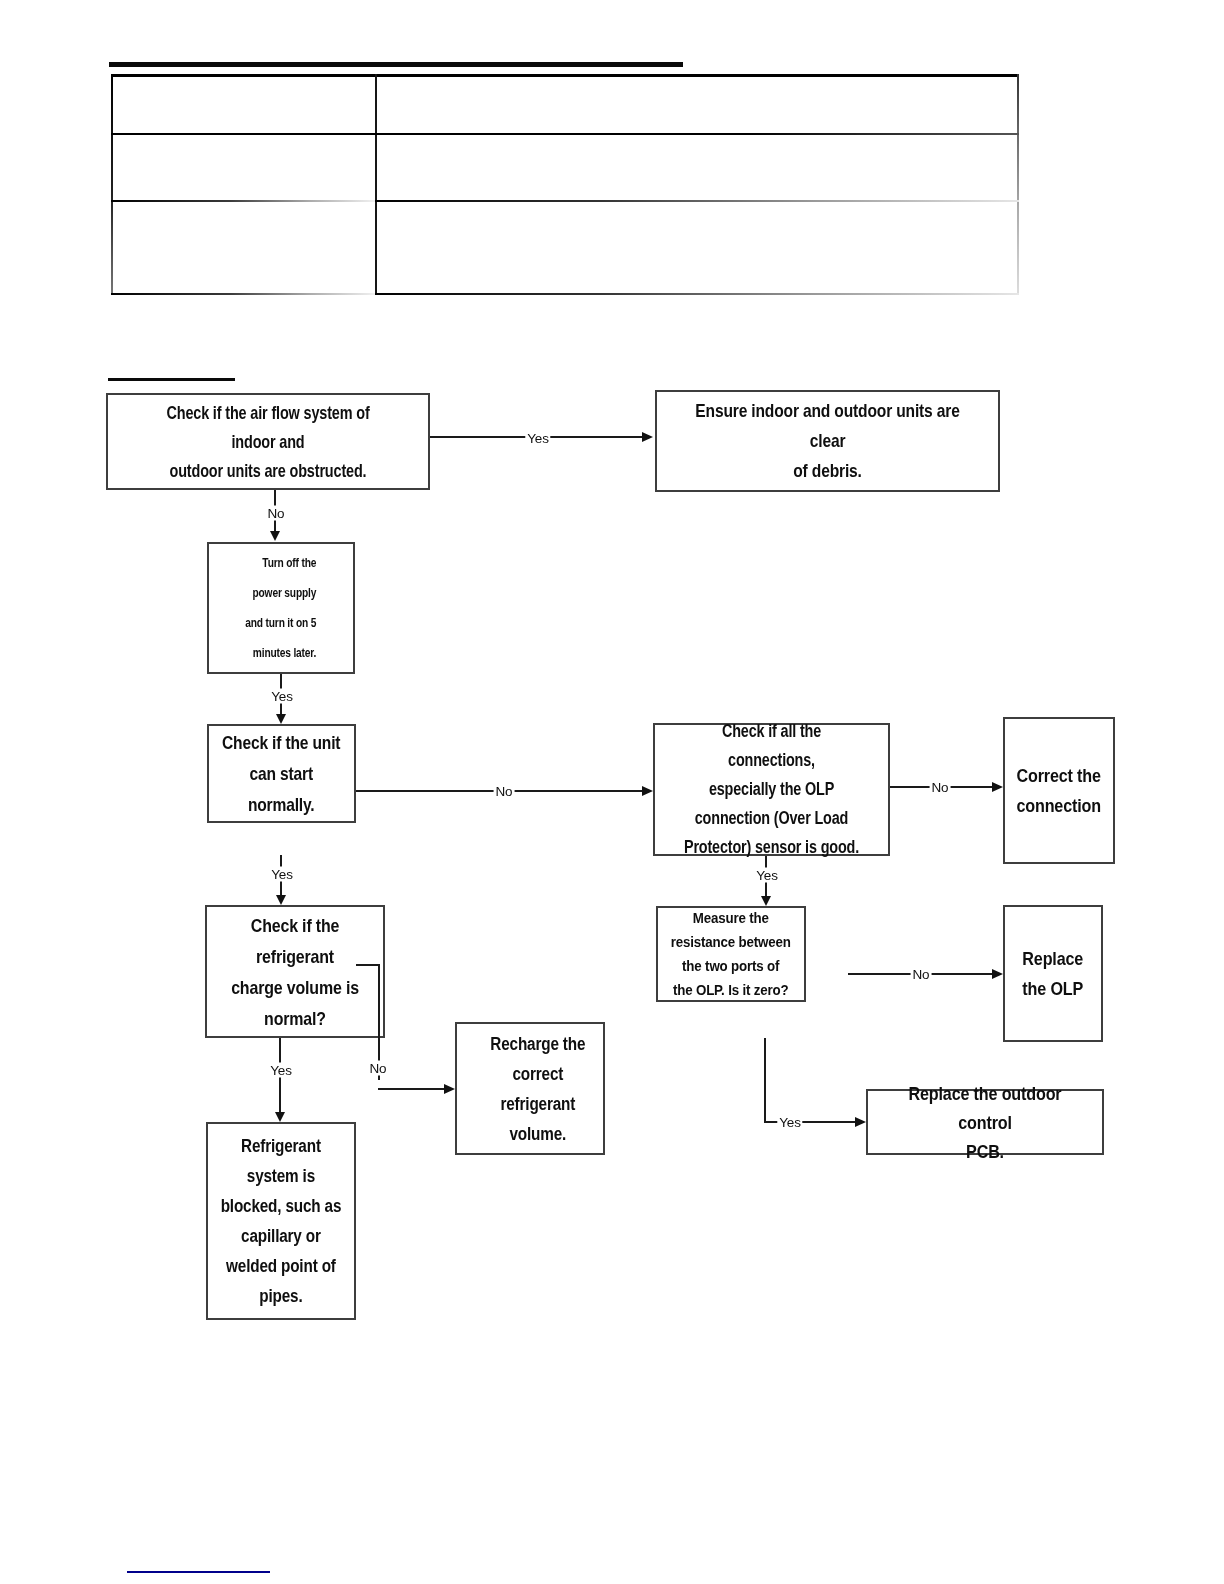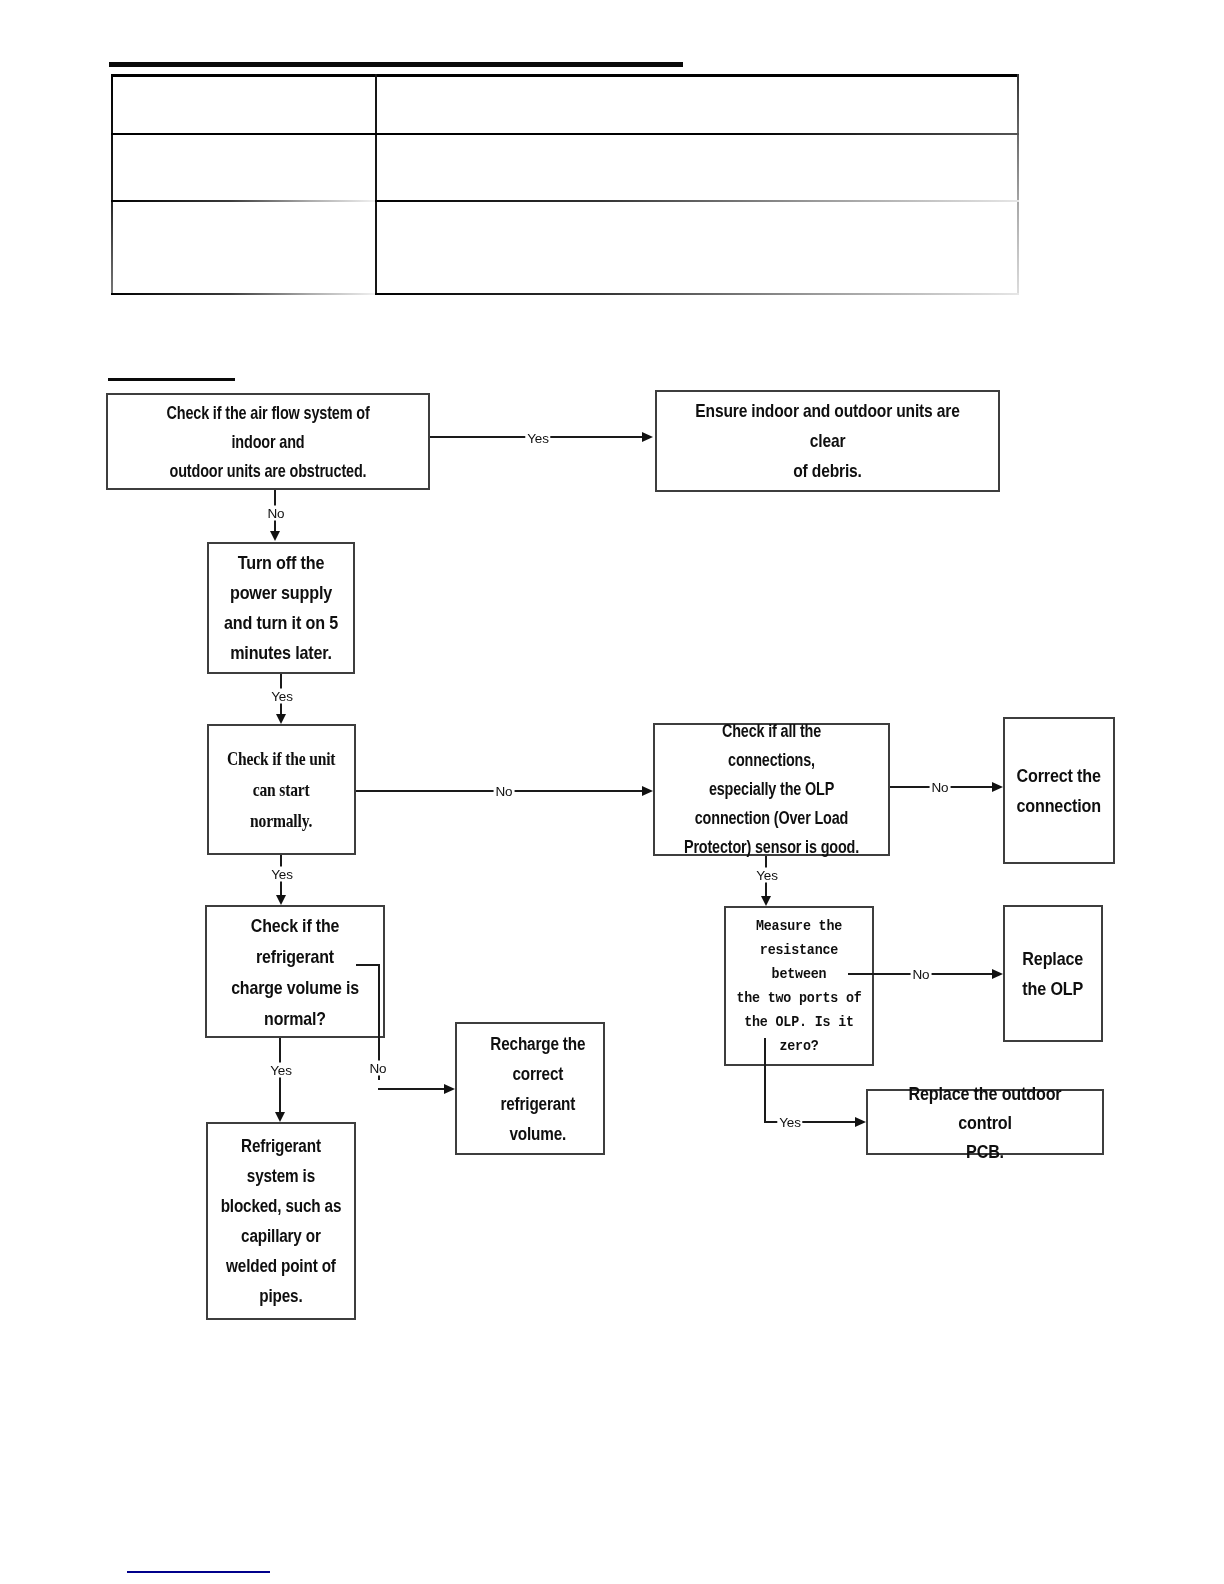--- a/index.html
+++ b/index.html
@@ -28,26 +28,26 @@
 
   
   .node{
     position:absolute;background:#fff;border:2px solid #3e3e3e;
     display:flex;align-items:center;justify-content:center;text-align:center;
     font-weight:bold;box-sizing:border-box;
   }
   .node .txt{white-space:pre-line;letter-spacing:-0.2px;transform:scaleX(var(--sx,0.85));}
   .nA{left:106px;top:393px;width:324px;height:97px;font-size:19px;line-height:29px;--sx:0.76;}
   .nB{left:655px;top:390px;width:345px;height:102px;font-size:19px;line-height:30px;--sx:0.82;}
-  .nC{left:207px;top:542px;width:148px;height:132px;font-size:19px;line-height:30px;--sx:0.85;}
-  .nD{left:207px;top:724px;width:149px;height:131px;font-size:19px;line-height:31px;font-family:Liberation Serif, serif;--sx:0.82;}
+  .nC{left:207px;top:542px;width:148px;height:132px;font-size:12px;line-height:30px;text-align:right;--sx:0.85;}
+  .nD{left:207px;top:724px;width:149px;height:99px;font-size:19px;line-height:31px;--sx:0.82;}
   .nE{left:653px;top:723px;width:237px;height:133px;font-size:18px;line-height:29px;--sx:0.80;}
   .nF{left:1003px;top:717px;width:112px;height:147px;font-size:19px;line-height:30px;--sx:0.85;}
   .nG{left:205px;top:905px;width:180px;height:133px;font-size:19px;line-height:31px;--sx:0.84;}
-  .nH{left:724px;top:906px;width:150px;height:160px;font-size:15.5px;line-height:24px;font-family:Liberation Mono, monospace;--sx:0.86;}
+  .nH{left:656px;top:906px;width:150px;height:96px;font-size:15.5px;line-height:24px;--sx:0.86;}
   .nI{left:1003px;top:905px;width:100px;height:137px;font-size:19px;line-height:30px;--sx:0.85;}
   .nJ{left:455px;top:1022px;width:150px;height:133px;font-size:18px;line-height:30px;padding-left:16px;--sx:0.85;}
   .nK{left:206px;top:1122px;width:150px;height:198px;font-size:18px;line-height:30px;--sx:0.85;}
   .nL{left:866px;top:1089px;width:238px;height:66px;font-size:19px;line-height:29px;--sx:0.85;}
 
   .hline,.vline{position:absolute;background:#1a1a1a;}
   .hline{height:2px;}
   .vline{width:2px;}
   .arr{position:absolute;width:0;height:0;}
   .arr-r{border-left:11px solid #111;border-top:5px solid transparent;border-bottom:5px solid transparent;}

